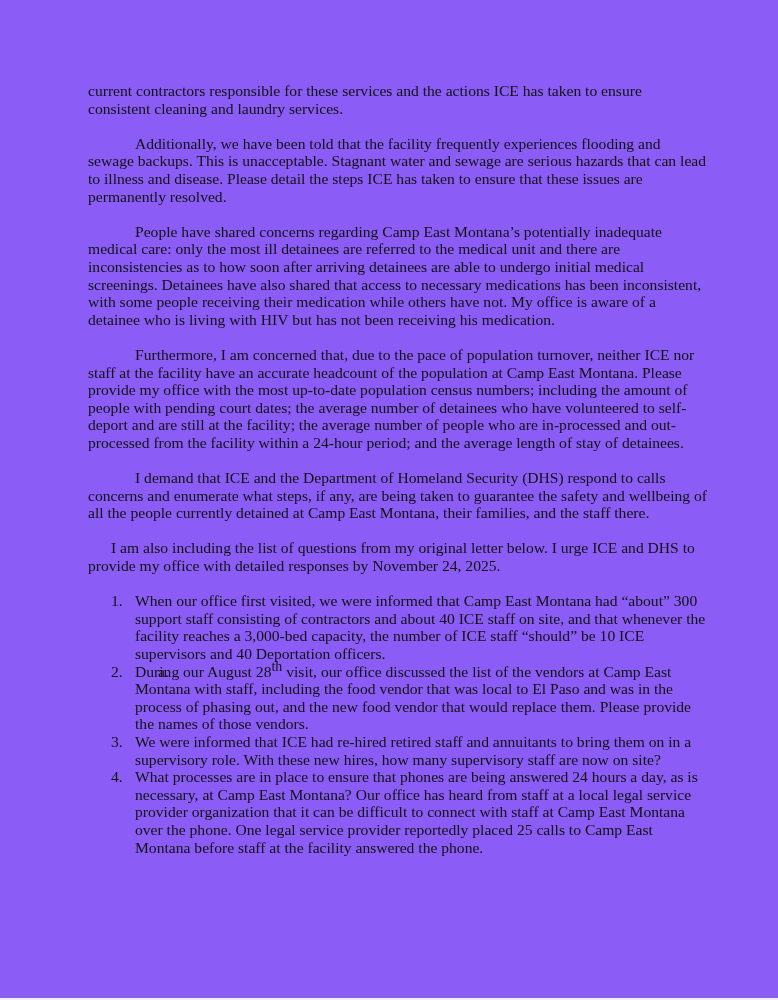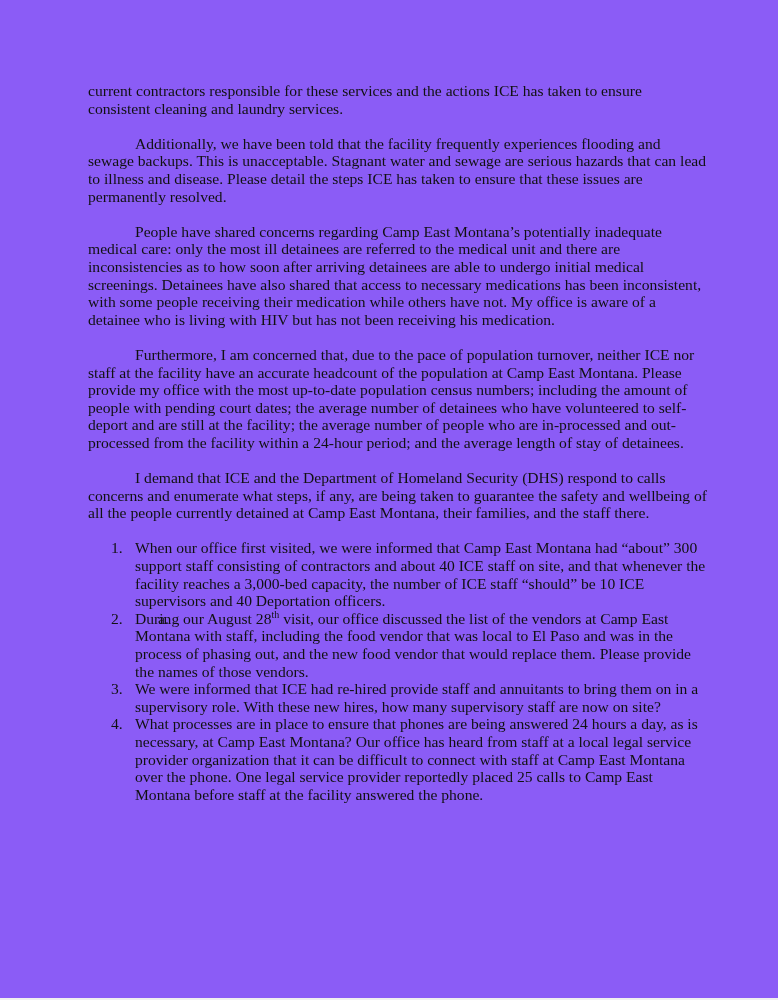--- a/index.html
+++ b/index.html
@@ -55,48 +55,49 @@
   }
   .subitem {
     position: relative;
     padding-left: 45px;
   }
   .subnum {
     position: absolute;
     left: 23px;
     top: 0;
   }
-  sup { font-size: 10px; line-height: 0; vertical-align: 6px; }
+  sup { font-size: 14px; line-height: 0; vertical-align: 6px; }
 </style>
 </head>
 <body>
 
 <div class="page">
   <div class="content">
     <p class="para no-indent">current contractors responsible for these services and the actions ICE has taken to ensure consistent cleaning and laundry services.</p>
     <p class="para">Additionally, we have been told that the facility frequently experiences flooding and sewage backups. This is unacceptable. Stagnant water and sewage are serious hazards that can lead to illness and disease. Please detail the steps ICE has taken to ensure that these issues are permanently resolved.</p>
     <p class="para">People have shared concerns regarding Camp East Montana’s potentially inadequate medical care: only the most ill detainees are referred to the medical unit and there are inconsistencies as to how soon after arriving detainees are able to undergo initial medical screenings. Detainees have also shared that access to necessary medications has been inconsistent, with some people receiving their medication while others have not. My office is aware of a detainee who is living with HIV but has not been receiving his medication.</p>
     <p class="para">Furthermore, I am concerned that, due to the pace of population turnover, neither ICE nor staff at the facility have an accurate headcount of the population at Camp East Montana. Please provide my office with the most up-to-date population census numbers; including the amount of people with pending court dates; the average number of detainees who have volunteered to self-deport and are still at the facility; the average number of people who are in-processed and out-processed from the facility within a 24-hour period; and the average length of stay of detainees.</p>
     <p class="para">I demand that ICE and the Department of Homeland Security (DHS) respond to calls concerns and enumerate what steps, if any, are being taken to guarantee the safety and wellbeing of all the people currently detained at Camp East Montana, their families, and the staff there.</p>
+    <p class="para small-indent">I am also including the list of questions from my original letter below. I urge ICE and DHS to provide my office with detailed responses by November 24, 2025.</p>
 
     <ol class="qlist">
       <li class="qitem">
         <span class="qnum">1.</span>
         <span>When our office first visited, we were informed that Camp East Montana had “about” 300 support staff consisting of contractors and about 40 ICE staff on site, and that whenever the facility reaches a 3,000-bed capacity, the number of ICE staff “should” be 10 ICE supervisors and 40 Deportation officers.</span>
         <div class="subitem">
           <span class="subnum">a.</span>
         </div>
       </li>
       <li class="qitem">
         <span class="qnum">2.</span>
         <span>During our August 28</span><sup>th</sup><span> visit, our office discussed the list of the vendors at Camp East Montana with staff, including the food vendor that was local to El Paso and was in the process of phasing out, and the new food vendor that would replace them. Please provide the names of those vendors.</span>
       </li>
       <li class="qitem">
         <span class="qnum">3.</span>
-        <span>We were informed that ICE had re-hired provide staff and annuitants to bring them on in a supervisory role. With these new hires, how many supervisory staff are now on site?</span>
+        <span>We were informed that ICE had re-hired retired staff and annuitants to bring them on in a supervisory role. With these new hires, how many supervisory staff are now on site?</span>
       </li>
       <li class="qitem">
         <span class="qnum">4.</span>
         <span>What processes are in place to ensure that phones are being answered 24 hours a day, as is necessary, at Camp East Montana? Our office has heard from staff at a local legal service provider organization that it can be difficult to connect with staff at Camp East Montana over the phone. One legal service provider reportedly placed 25 calls to Camp East Montana before staff at the facility answered the phone.</span>
       </li>
     </ol>
   </div>
 </div>
 
 </body></html>

